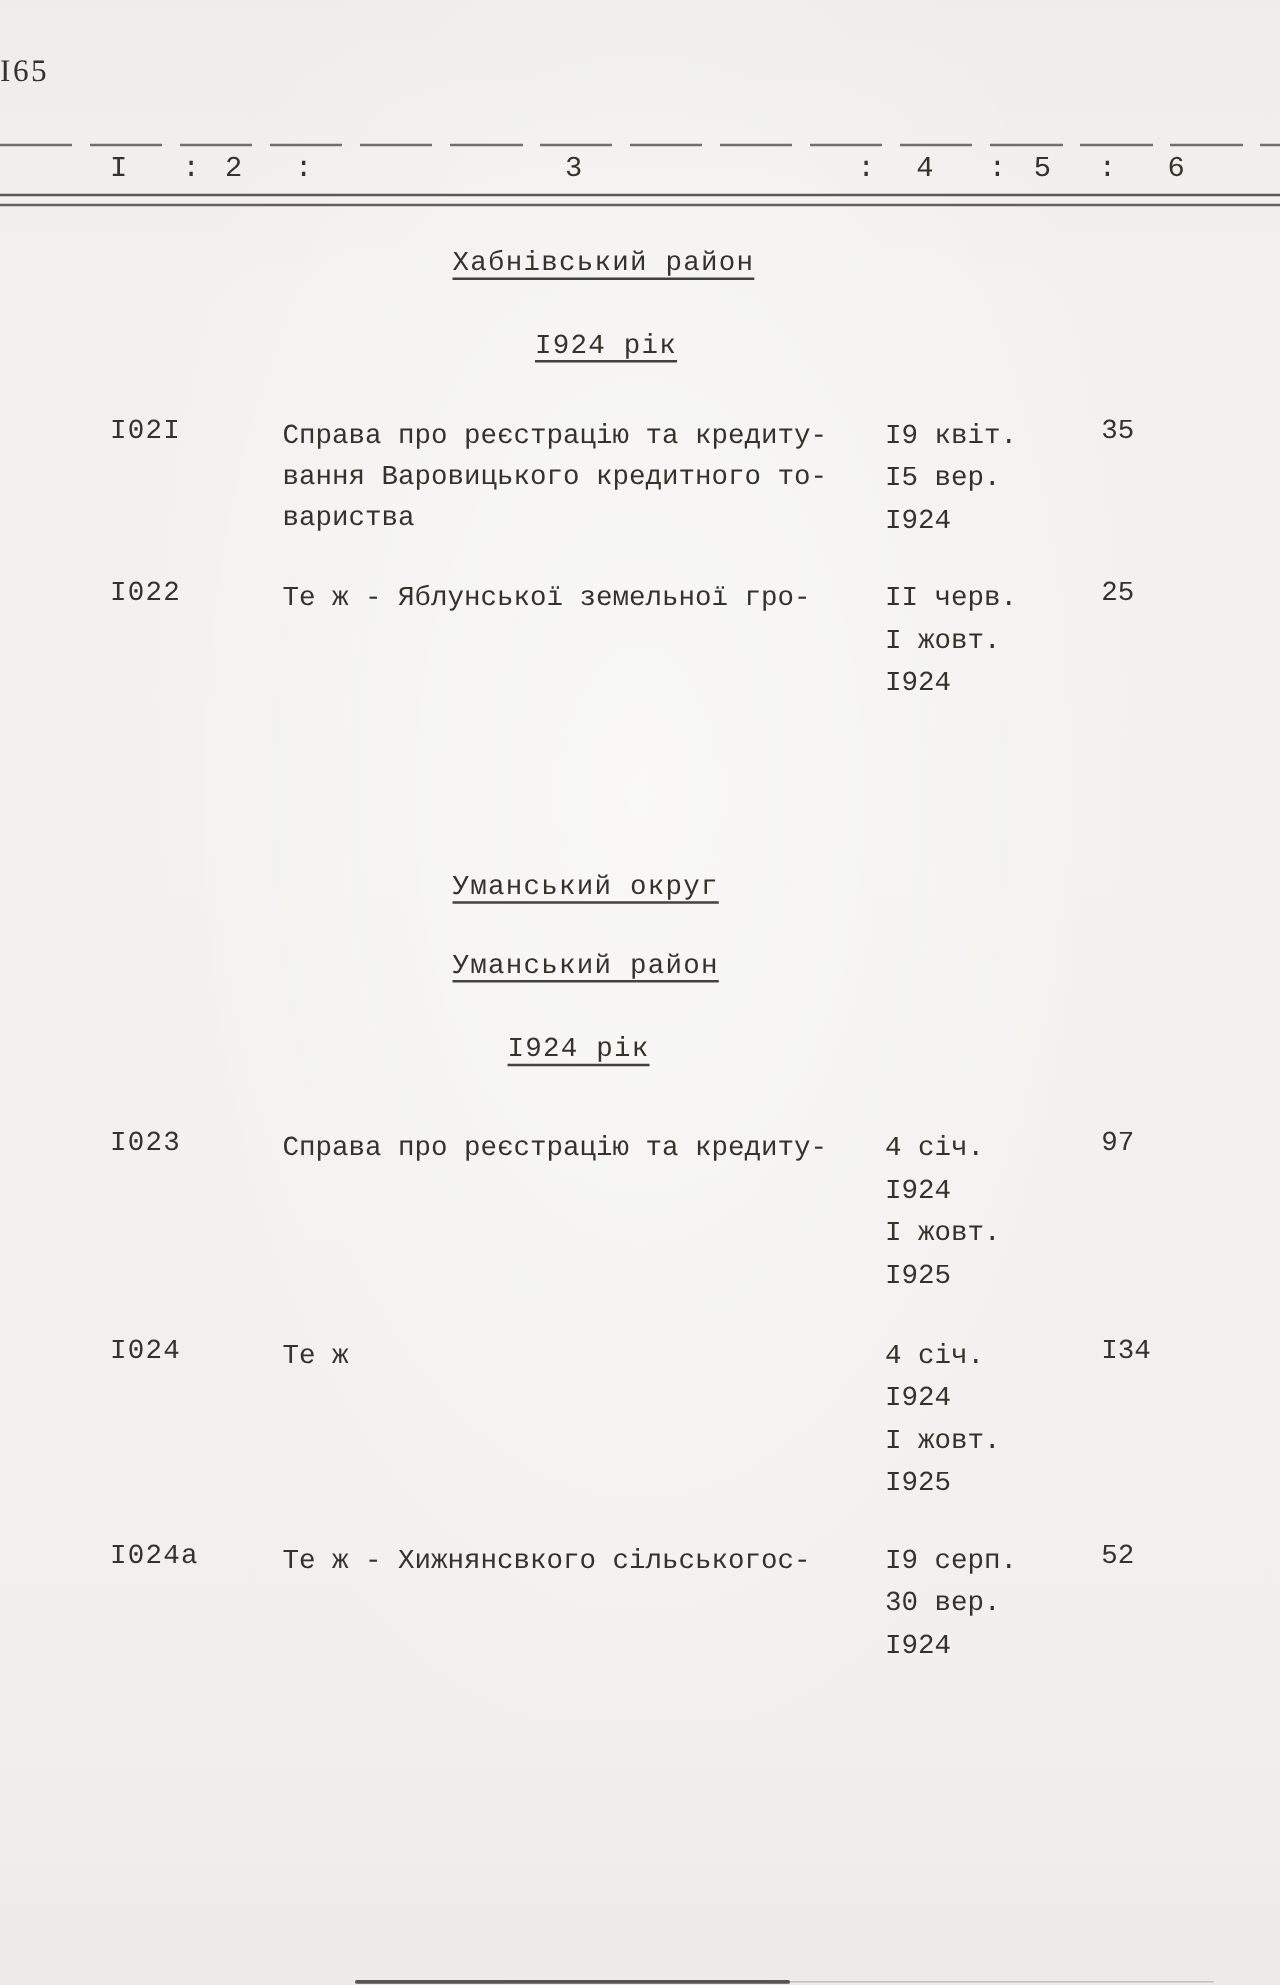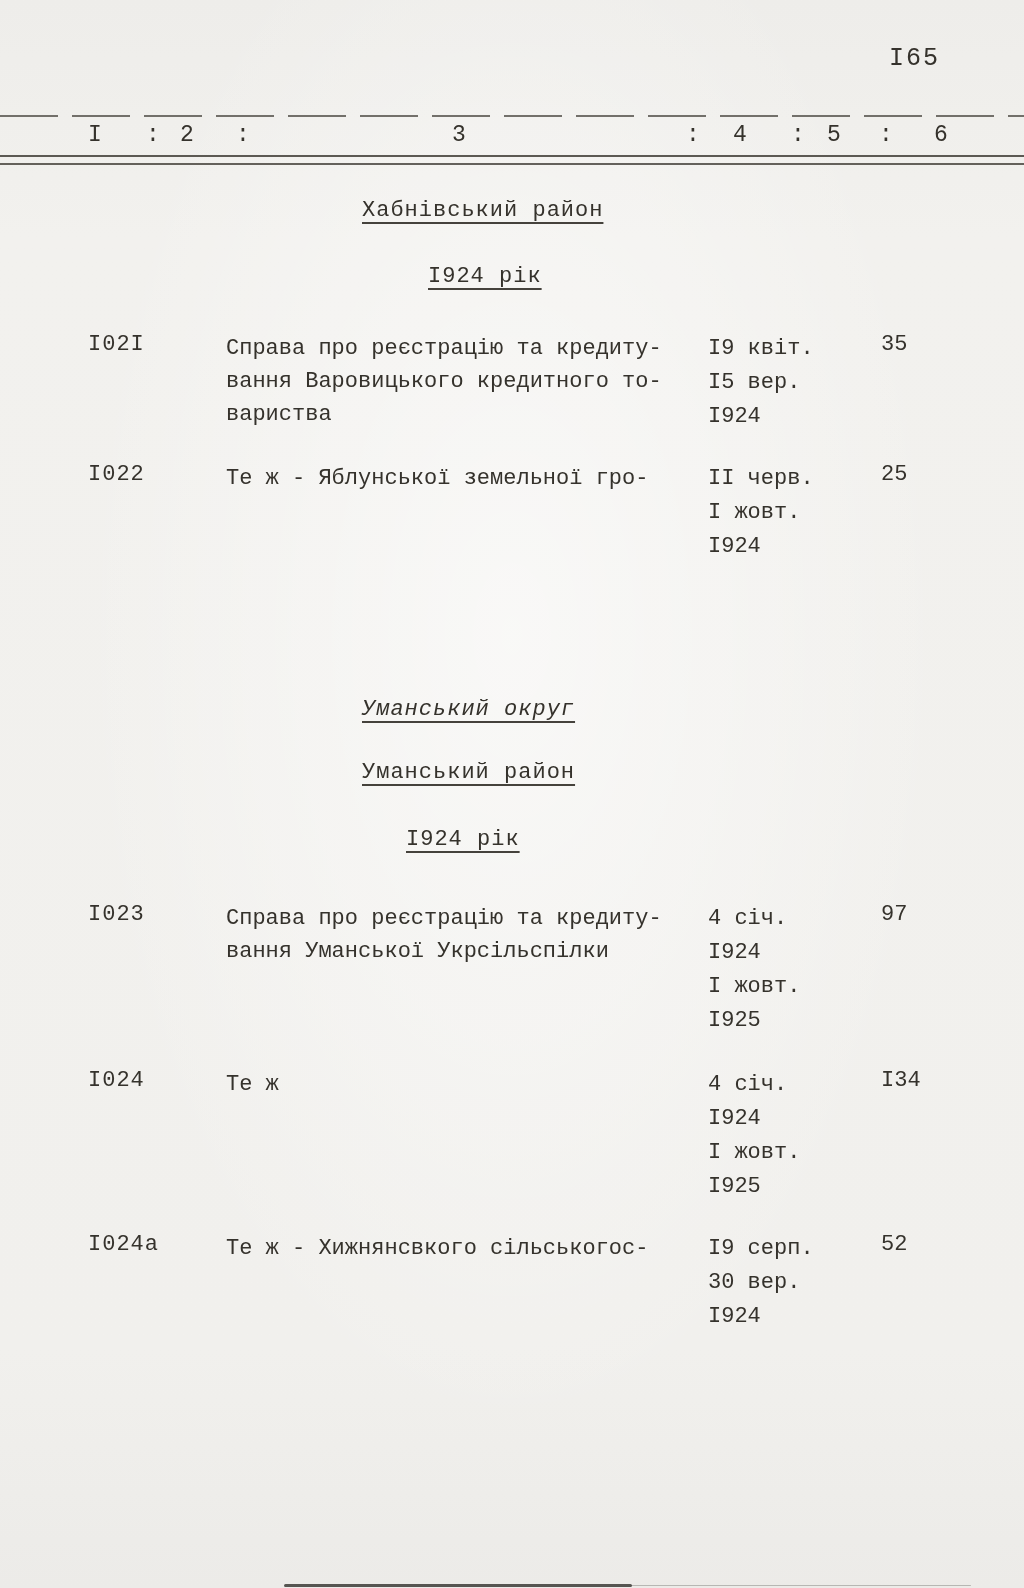--- a/index.html
+++ b/index.html
@@ -11,21 +11,21 @@
     background-image:
       radial-gradient(ellipse at 50% 40%, rgba(255,255,255,0.55) 0%, rgba(255,255,255,0) 60%),
       linear-gradient(180deg, #eeedea 0%, #f2f1ee 15%, #f1f0ed 85%, #ecebe8 100%);
     font-family:"Liberation Mono","DejaVu Sans Mono",monospace;
     color:#35322c;
     font-size:22px;
     overflow:hidden;
   }
   .page-number {
     position:absolute; top:44px; left:0; width:940px;
-    text-align:right; font-size:25px; letter-spacing:2px;
+    text-align:left; font-size:25px; letter-spacing:2px;font-family:Liberation Serif, serif;
   }
   .rule-top {
     position:absolute; top:115px; left:0; width:1024px; height:2px;
     background:repeating-linear-gradient(90deg,
       #5c5953 0px, #5c5953 58px,
       rgba(92,89,83,0) 58px, rgba(92,89,83,0) 72px);
     opacity:.85;
   }
   .colhead { position:absolute; top:122px; left:0; width:1024px; height:30px; font-size:23px; }
   .colhead span { position:absolute; top:0; white-space:pre; }
@@ -104,29 +104,28 @@
       <div>Те ж - Яблунської земельної гро-</div>
     </div>
     <div class="dates">
       <div>II черв.</div>
       <div>I жовт.</div>
       <div>I924</div>
     </div>
     <div class="pages">25</div>
   </div>
 
-  <div class="heading" style="left:362px; top:697px;font-style:italic;">Уманський округ</div>
+  <div class="heading" style="left:362px; top:697px;">Уманський округ</div>
   <div class="heading" style="left:362px; top:760px;">Уманський район</div>
   <div class="heading" style="left:406px; top:827px;">I924 рік</div>
 
   <div class="entry" style="top:902px">
     <div class="num">I023</div>
     <div class="title">
       <div>Справа про реєстрацію та кредиту-</div>
-      <div>вання Уманської Укрсільспілки</div>
     </div>
     <div class="dates">
       <div>4 січ.</div>
       <div>I924</div>
       <div>I жовт.</div>
       <div>I925</div>
     </div>
     <div class="pages">97</div>
   </div>
 

